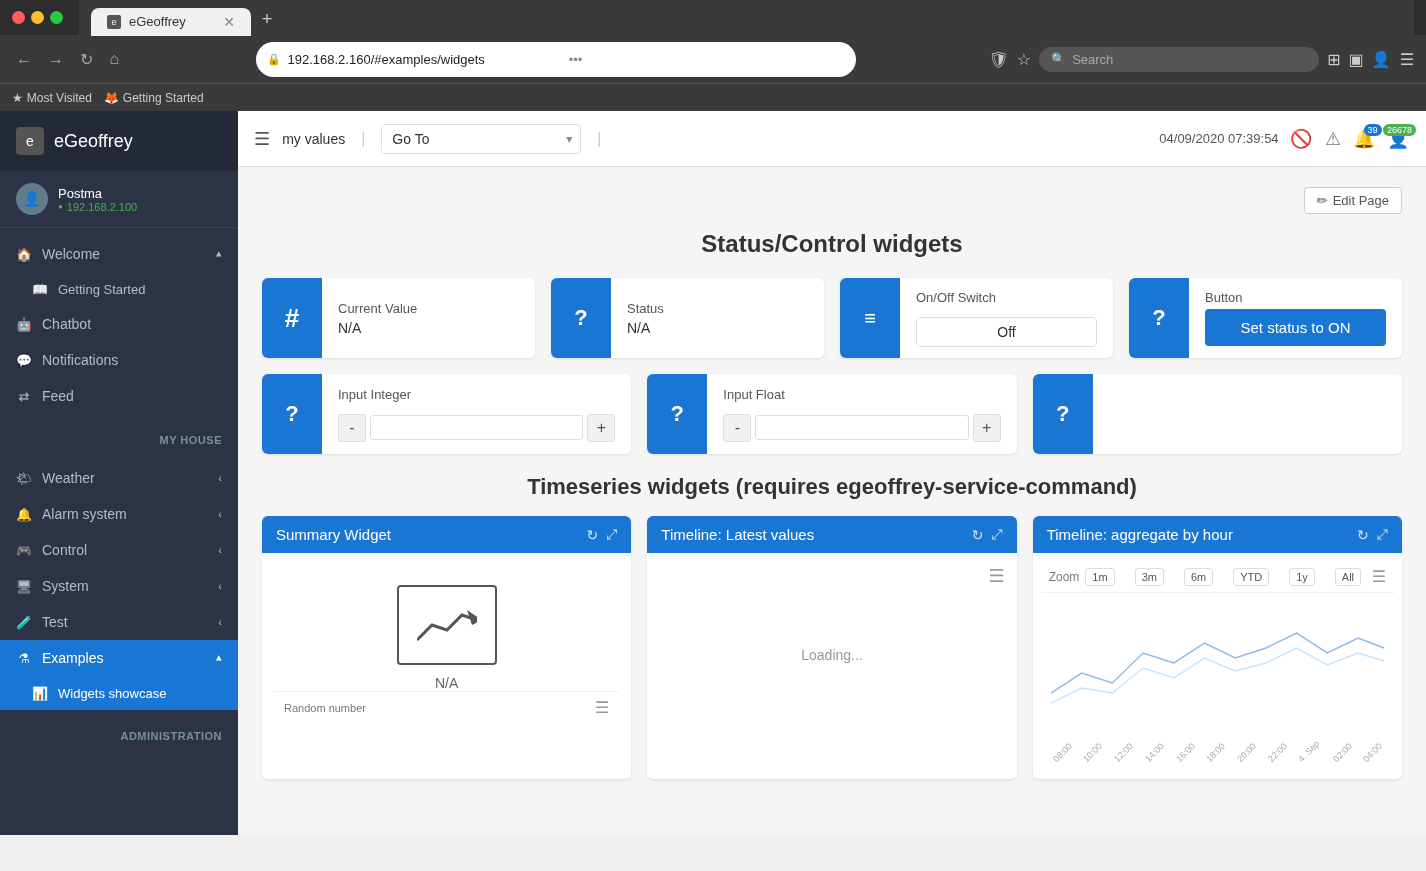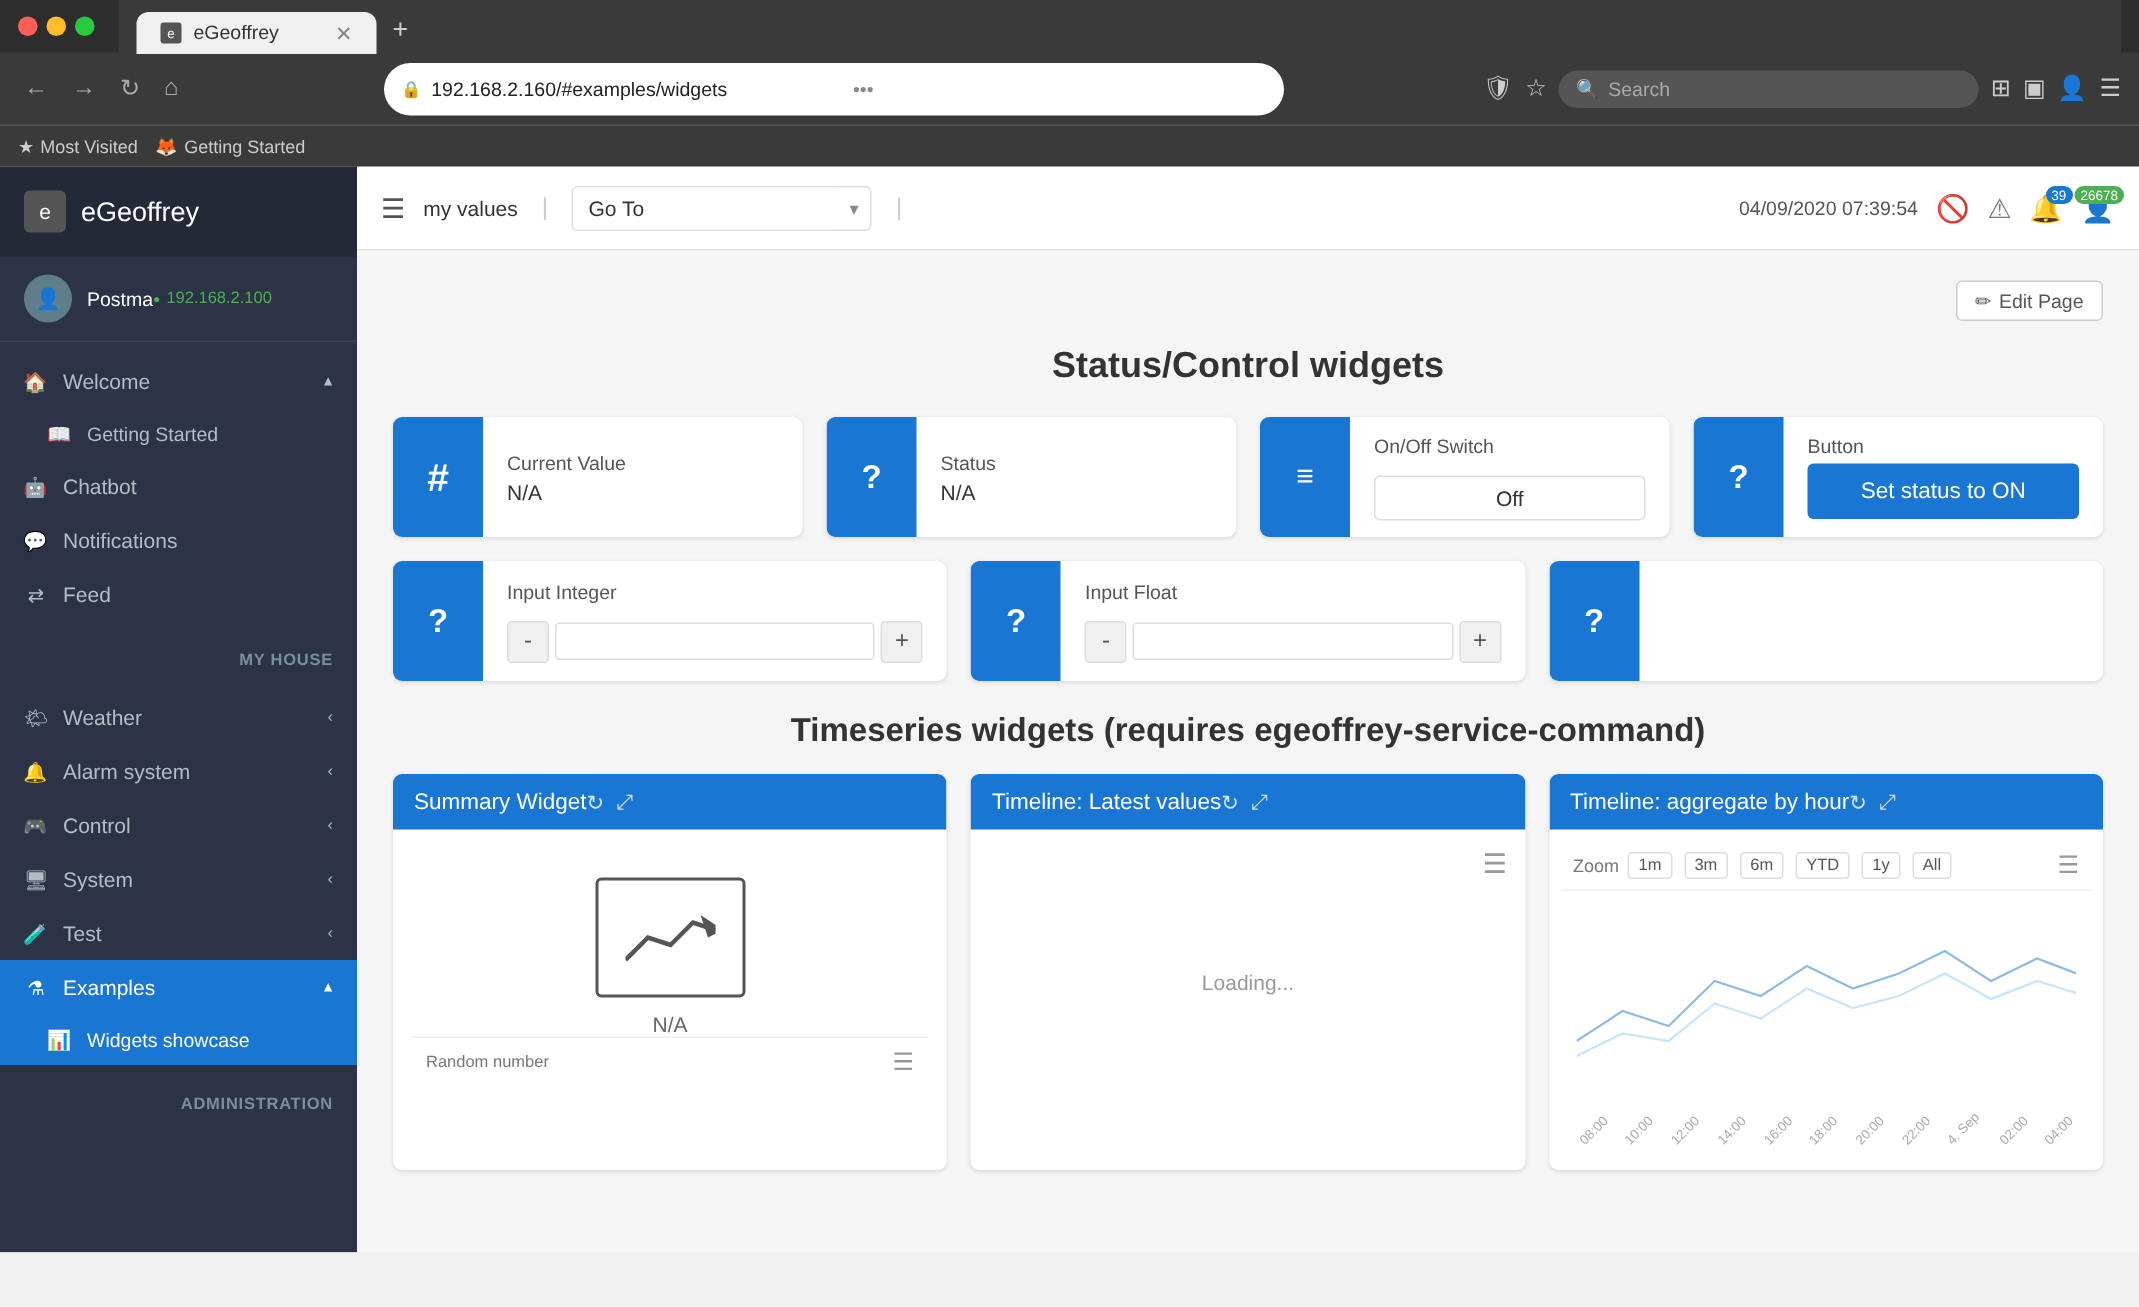--- a/index.html
+++ b/index.html
@@ -35,21 +35,21 @@
     
     .app-container { display: flex; width: 1426px; height: 724px; overflow: hidden; }
 
     
     .sidebar { width: 238px; background: #2c3347; color: #ccc; display: flex; flex-direction: column; overflow-y: auto; flex-shrink: 0; }
     .sidebar-brand { display: flex; align-items: center; gap: 10px; padding: 16px; background: #232936; }
     .sidebar-brand-icon { width: 28px; height: 28px; background: #555; border-radius: 4px; display: flex; align-items: center; justify-content: center; color: white; font-size: 14px; }
     .sidebar-brand-name { font-size: 18px; color: white; font-weight: 500; }
     .sidebar-user { display: flex; align-items: center; gap: 10px; padding: 12px 16px; border-bottom: 1px solid #3a4156; }
     .sidebar-user-avatar { width: 32px; height: 32px; background: #607d8b; border-radius: 50%; display: flex; align-items: center; justify-content: center; color: white; font-size: 14px; }
-    .sidebar-user-info { display: flex; flex-direction: row; }
+    .sidebar-user-info { display: flex; flex-direction: column; }
     .sidebar-user-name { color: white; font-size: 13px; }
     .sidebar-user-ip { color: #4caf50; font-size: 11px; display: flex; align-items: center; gap: 4px; }
     .sidebar-user-ip::before { content: '●'; font-size: 8px; }
     .sidebar-icon { width: 16px; height: 16px; display: inline-flex; align-items: center; justify-content: center; font-size: 13px; }
     .sidebar-section { padding: 8px 0; }
     .sidebar-item { display: flex; align-items: center; gap: 10px; padding: 10px 16px; cursor: pointer; color: #b0bec5; font-size: 14px; position: relative; }
     .sidebar-item.active { background: #1976d2; color: white; }
     .sidebar-item .arrow { margin-left: auto; font-size: 11px; }
     .sidebar-item.has-children.open .arrow { transform: rotate(180deg); }
     .sidebar-subsection { padding-left: 0; }
@@ -100,21 +100,21 @@
     .input-btn { background: #f0f0f0; border: 1px solid #ddd; width: 28px; height: 28px; display: flex; align-items: center; justify-content: center; font-size: 16px; cursor: pointer; border-radius: 3px; color: #555; }
     .input-field { flex: 1; border: 1px solid #ddd; border-radius: 3px; padding: 4px 8px; font-size: 13px; text-align: center; }
     .input-field-string { width: 100%; border: 1px solid #ddd; border-radius: 3px; padding: 4px 8px; font-size: 13px; margin-top: 8px; }
 
     
     .btn-set-status { background: #1976d2; color: white; border: none; padding: 10px 20px; border-radius: 4px; font-size: 15px; cursor: pointer; font-weight: 500; }
 
     
     .timeseries-section-title { text-align: center; font-size: 22px; font-weight: 600; color: #333; margin: 20px 0 16px; }
     .ts-widget { background: white; border-radius: 6px; overflow: hidden; box-shadow: 0 1px 3px rgba(0,0,0,0.1); }
-    .ts-header { background: #1976d2; color: white; padding: 10px 14px; display: flex; align-items: center; }
+    .ts-header { background: #1976d2; color: white; padding: 10px 14px; display: flex; align-items: center; justify-content: space-between; }
     .ts-title { font-size: 15px; font-weight: 500; }
     .ts-header-icons { display: flex; gap: 8px; align-items: center; }
     .ts-icon { color: rgba(255,255,255,0.8); font-size: 14px; cursor: pointer; }
     .ts-body { padding: 12px; min-height: 200px; position: relative; }
     .ts-body.summary { display: flex; flex-direction: column; align-items: center; }
     .summary-chart-icon { width: 100px; height: 80px; border: 2px solid #555; border-radius: 4px; display: flex; align-items: center; justify-content: center; font-size: 30px; color: #555; margin: 20px 0 10px; }
     .ts-na { color: #666; font-size: 14px; }
     .ts-loading { color: #999; font-size: 14px; text-align: center; margin-top: 60px; }
     .zoom-label { font-size: 12px; color: #777; }
     .zoom-btn { background: none; border: 1px solid #ddd; border-radius: 3px; padding: 2px 6px; font-size: 11px; color: #555; cursor: pointer; }
@@ -445,21 +445,21 @@
           <div class="ts-header">
             <span class="ts-title">Timeline: aggregate by hour</span>
             <div class="ts-header-icons">
               <span class="ts-icon">↻</span>
               <span class="ts-icon">⤢</span>
             </div>
           </div>
           <div class="ts-body" style="padding:8px;">
             <div class="ts-aggregate-header">
               <span class="zoom-label">Zoom</span>
-              <div style="display:flex; gap:8px; margin-left:6px;">
+              <div style="display:flex; gap:20px; margin-left:6px;">
                 <button class="zoom-btn">1m</button>
                 <button class="zoom-btn">3m</button>
                 <button class="zoom-btn">6m</button>
                 <button class="zoom-btn">YTD</button>
                 <button class="zoom-btn">1y</button>
                 <button class="zoom-btn">All</button>
               </div>
               <span style="margin-left:auto; color:#999; cursor:pointer;">☰</span>
             </div>
 

